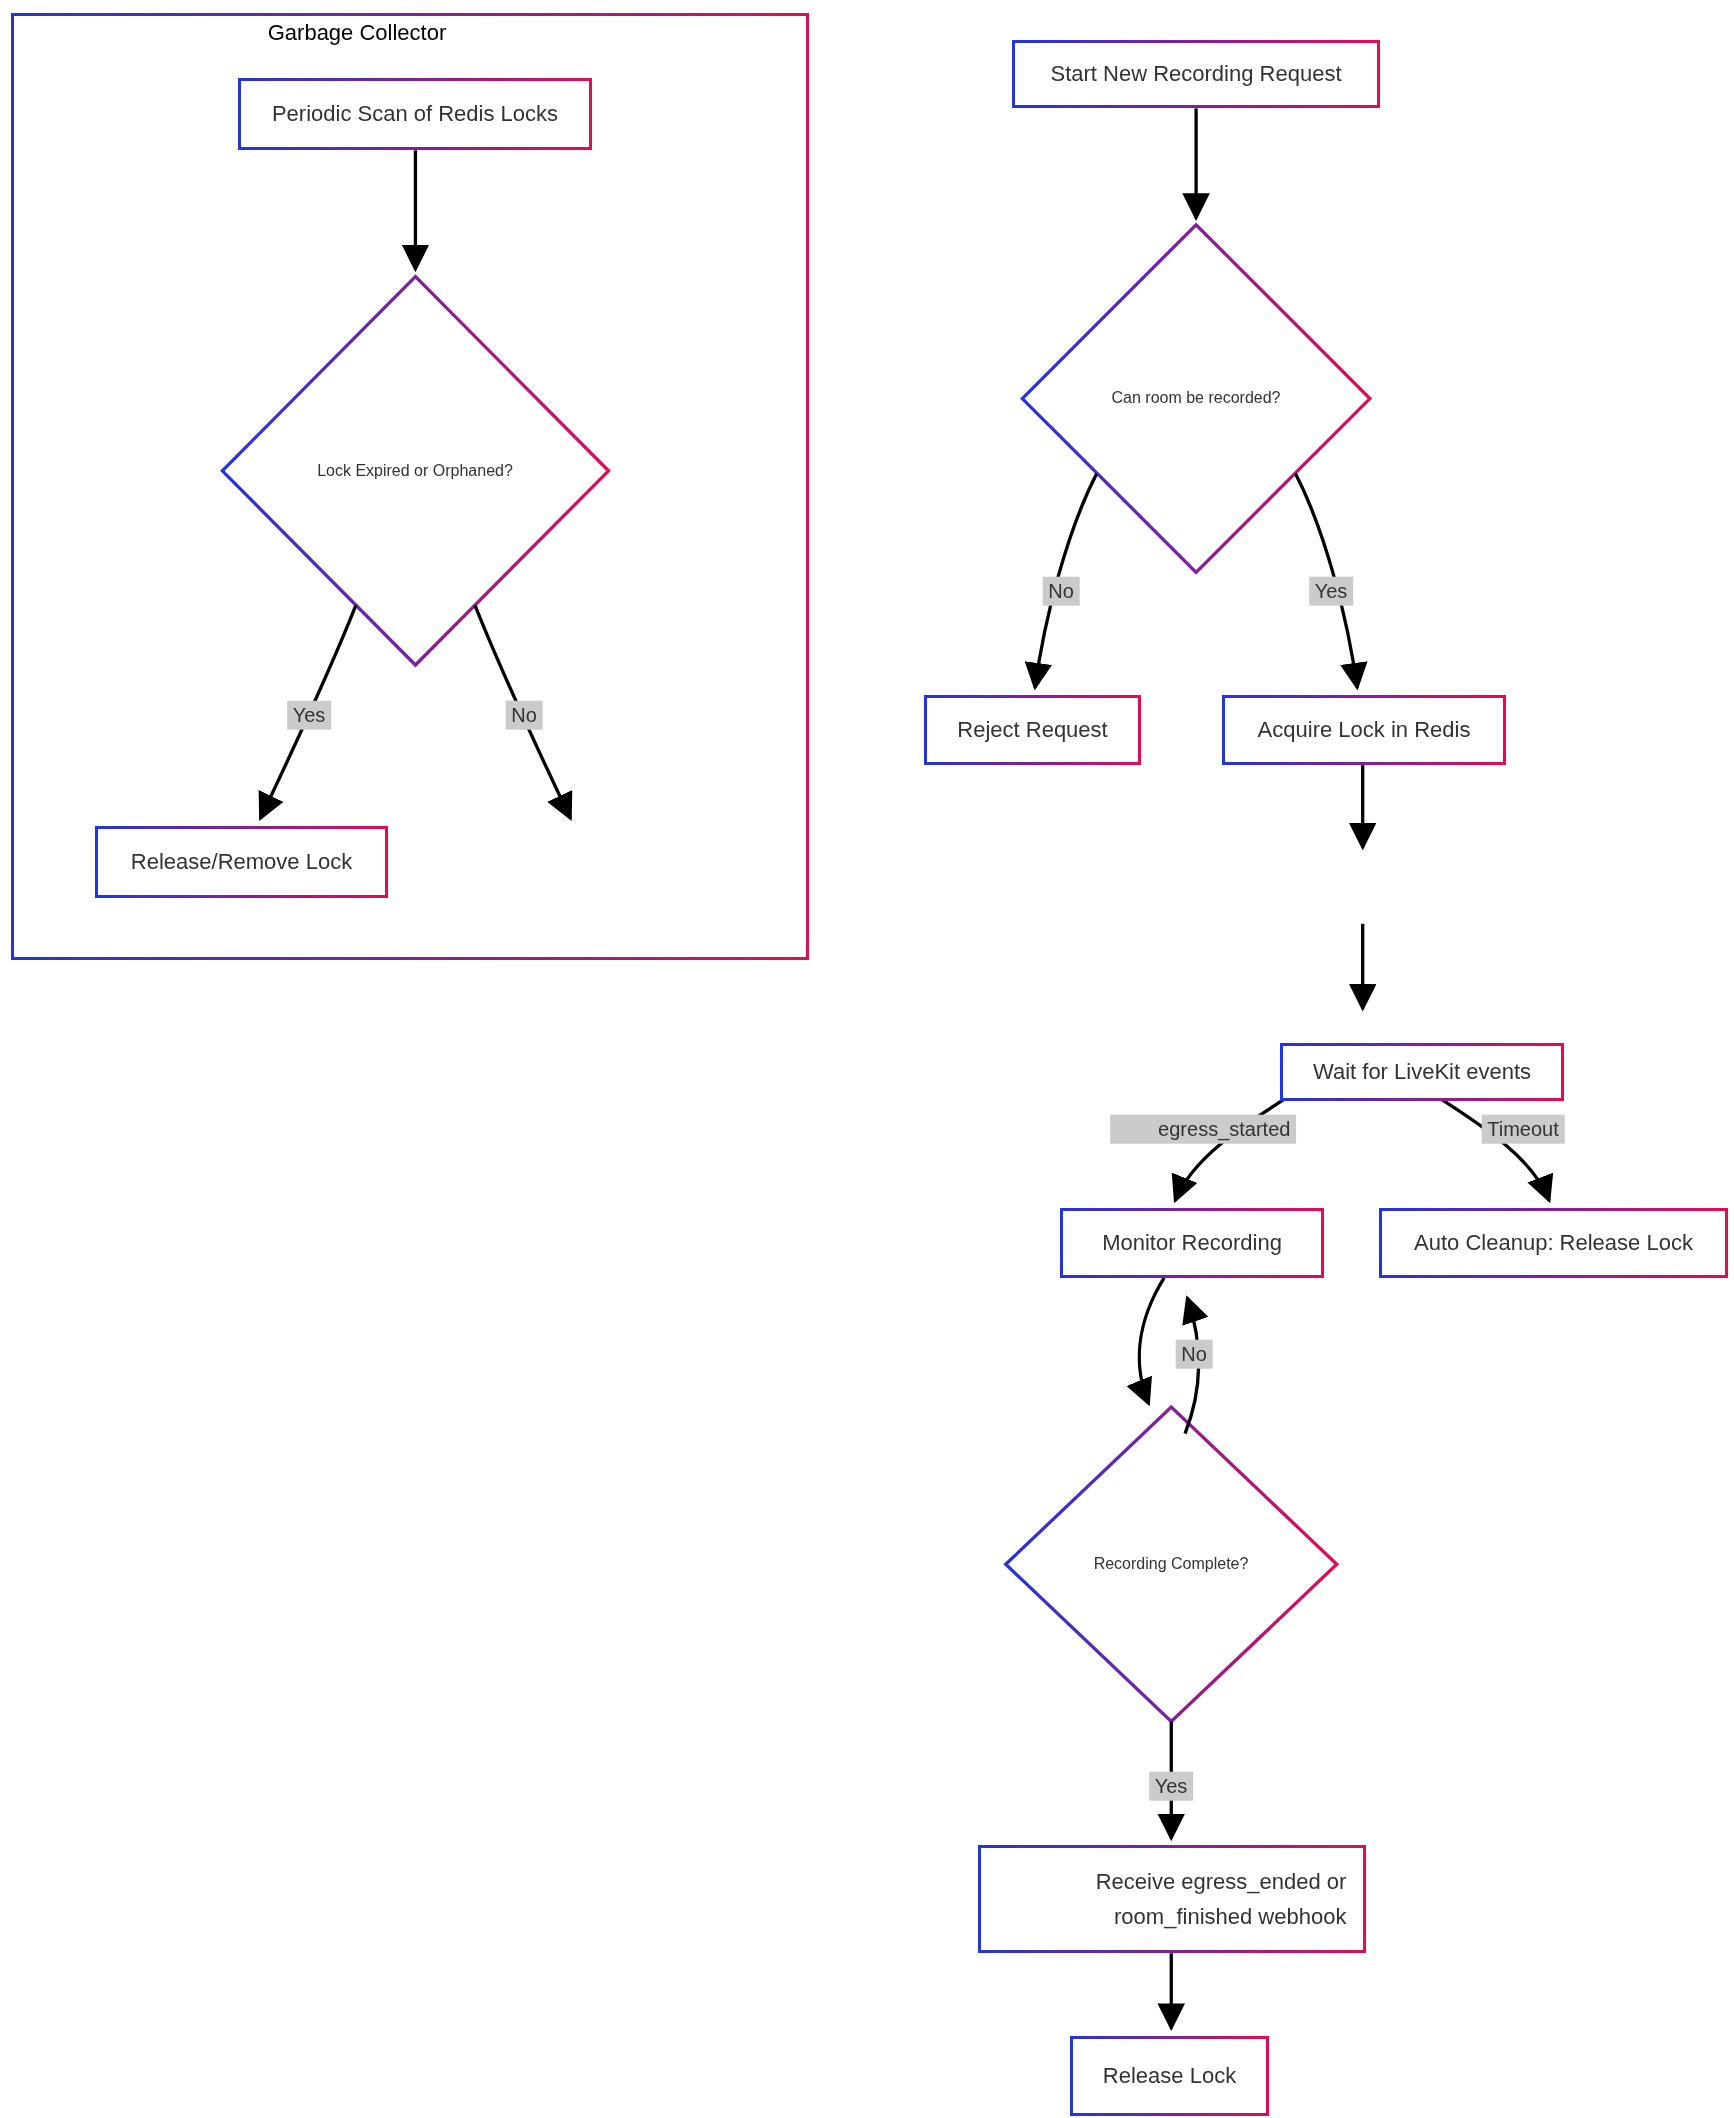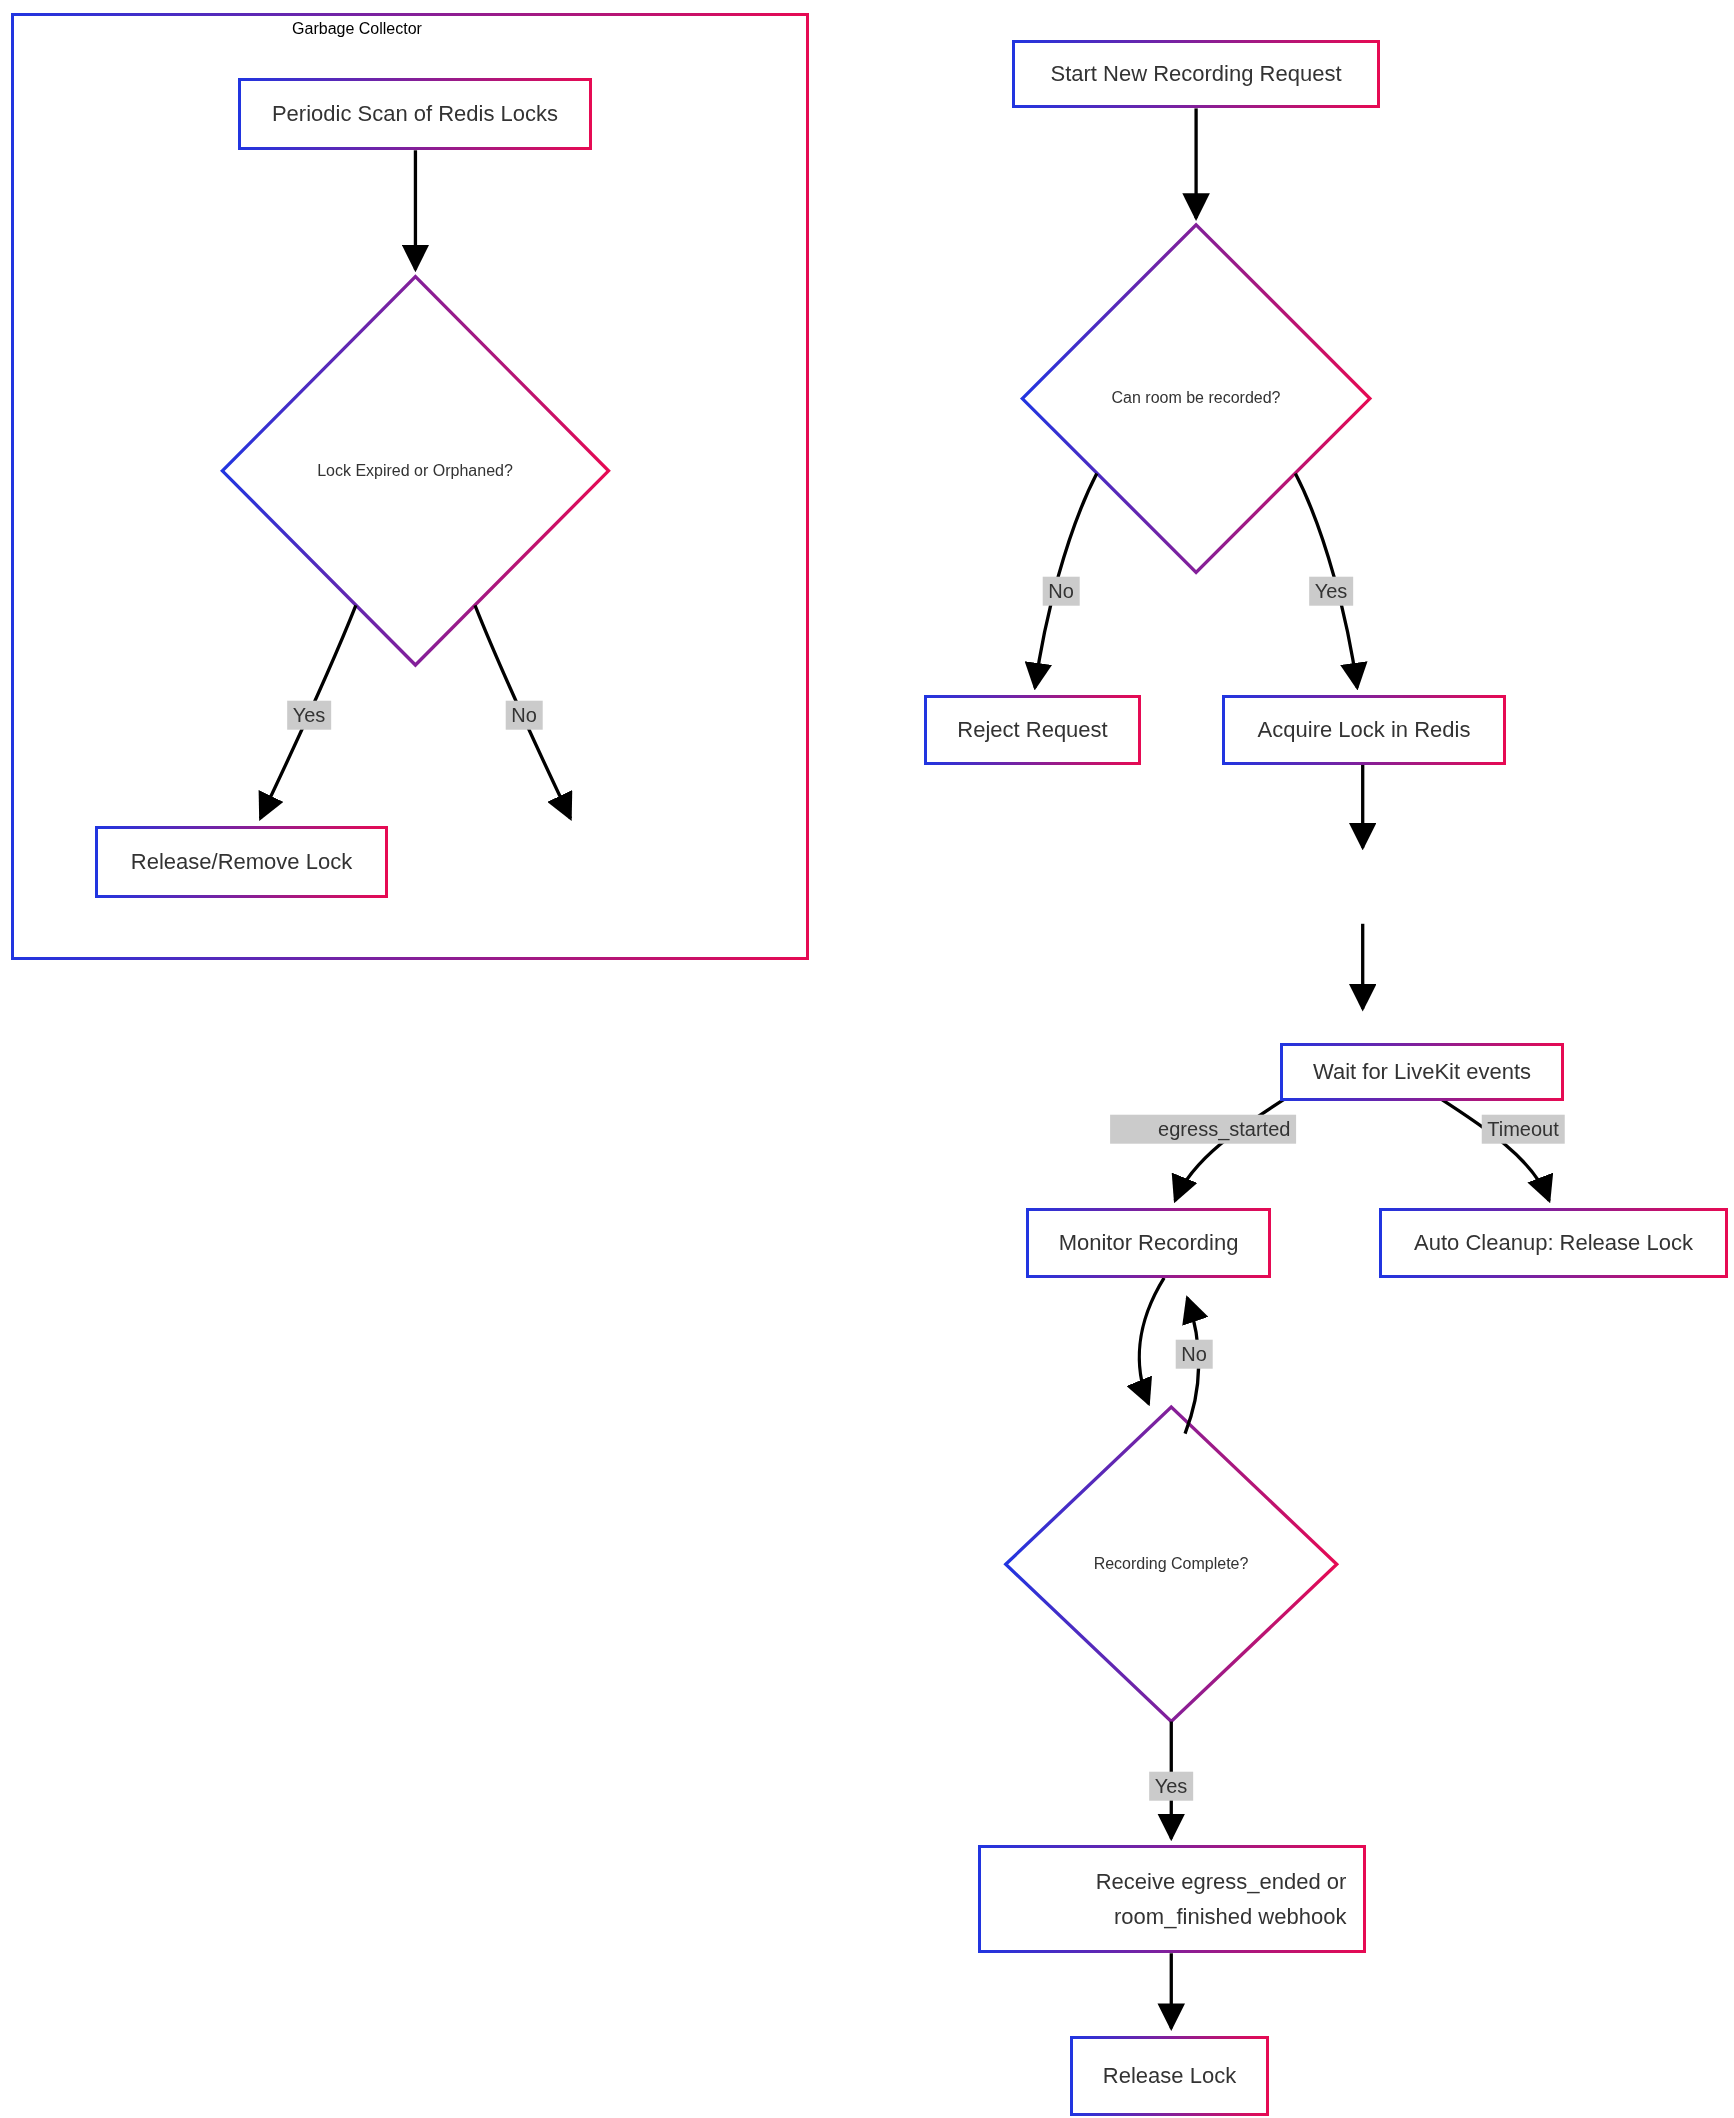--- a/index.html
+++ b/index.html
@@ -17,21 +17,21 @@
     font-family:"Liberation Sans", sans-serif;color:var(--text);
   }
   svg.edge-layer{position:absolute;left:0;top:0;width:1734px;height:2119px;}
   .subgraph{
     position:absolute;left:11px;top:12.7px;width:798px;height:947px;
     border:3.3px solid;border-image:linear-gradient(90deg,var(--gradient-start),var(--gradient-end)) 1;
     box-sizing:border-box;background:transparent;
   }
   .subgraph-title{
     position:absolute;left:11px;top:20px;width:692px;text-align:center;
-    font-size:16px;color:#000;
+    font-size:22px;color:#000;
   }
   .node{
     position:absolute;box-sizing:border-box;background:var(--node-fill);
     border:3.9px solid;border-image:linear-gradient(90deg,var(--gradient-start),var(--gradient-end)) 1;
     display:flex;align-items:center;justify-content:center;text-align:right;
     font-size:22px;color:var(--text);line-height:1.6;padding:0 16.6px;
   }
   .diamond-label{
     position:absolute;transform:translate(-50%,-50%);text-align:center;
     font-size:16px;color:var(--text);pointer-events:none;white-space:nowrap;
@@ -82,21 +82,21 @@
 
   <div class="subgraph"></div>
   <div class="subgraph-title">Garbage Collector</div>
 
   <div class="node" style="left:238px;top:78px;width:354px;height:72px;">Periodic Scan of Redis Locks</div>
   <div class="node" style="left:95px;top:826px;width:293px;height:72px;">Release/Remove Lock</div>
   <div class="node" style="left:1012px;top:40px;width:368px;height:68px;">Start New Recording Request</div>
   <div class="node" style="left:924px;top:695px;width:217px;height:70px;border-radius:21px;">Reject Request</div>
   <div class="node" style="left:1222px;top:695px;width:284px;height:70px;">Acquire Lock in Redis</div>
   <div class="node" style="left:1280px;top:1015px;width:284px;height:58px;margin-top:28px;">Wait for LiveKit events</div>
-  <div class="node" style="left:1026px;top:1208px;width:245px;height:70px;">Monitor Recording</div>
+  <div class="node" style="left:1060px;top:1208px;width:264px;height:70px;">Monitor Recording</div>
   <div class="node" style="left:1379px;top:1208px;width:349px;height:70px;">Auto Cleanup: Release Lock</div>
   <div class="node" style="left:978px;top:1845px;width:388px;height:108px;padding-left:30px;">Receive egress_ended or room_finished webhook</div>
   <div class="node" style="left:1070px;top:2036px;width:199px;height:80px;">Release Lock</div>
 
   <div class="diamond-label" style="left:415px;top:471px;">Lock Expired or Orphaned?</div>
   <div class="diamond-label" style="left:1196px;top:398px;">Can room be recorded?</div>
   <div class="diamond-label" style="left:1171px;top:1564px;">Recording Complete?</div>
 
   <span class="edge-label" style="left:309px;top:715px;">Yes</span>
   <span class="edge-label" style="left:524px;top:715px;">No</span>

